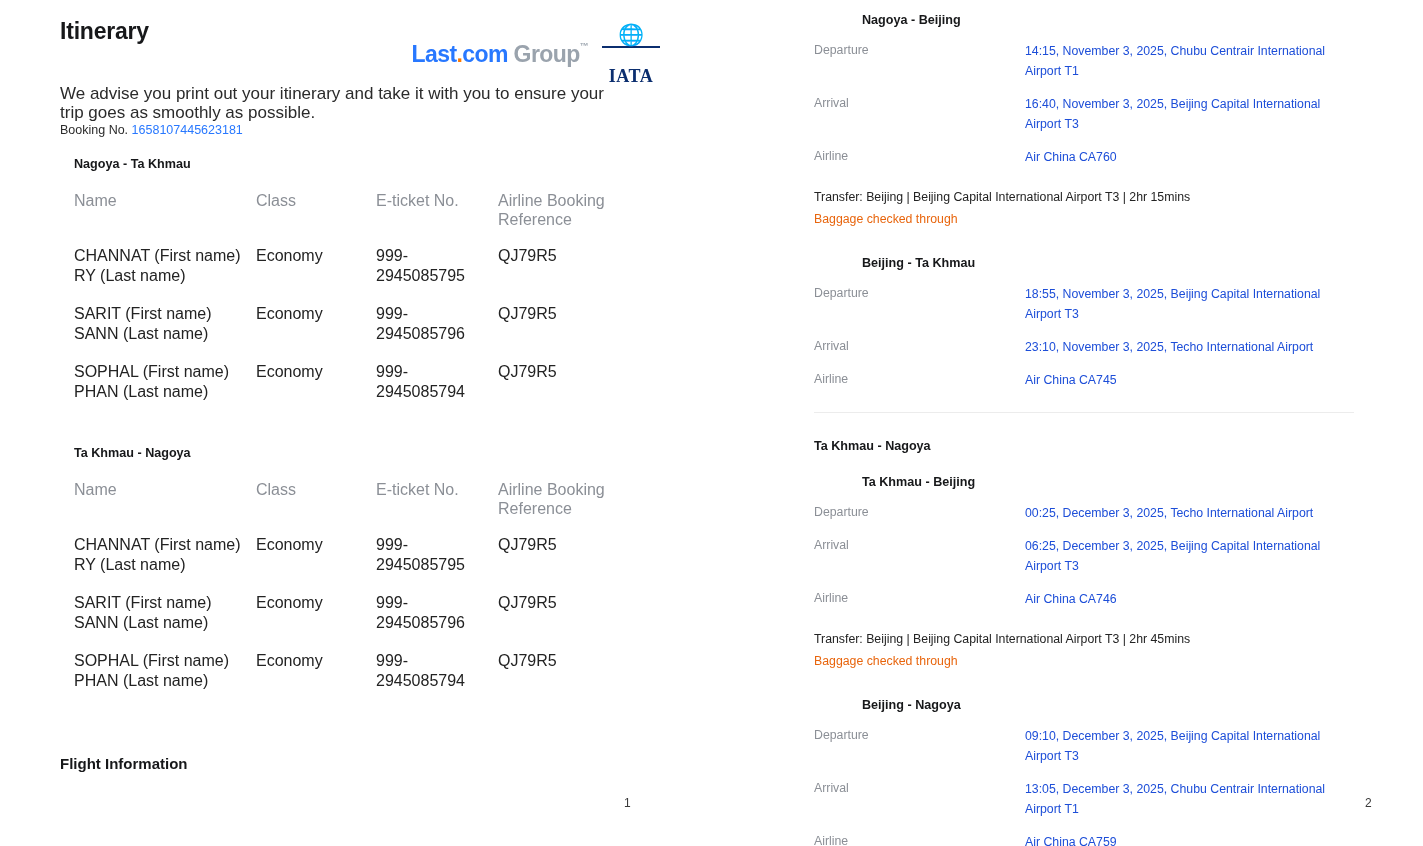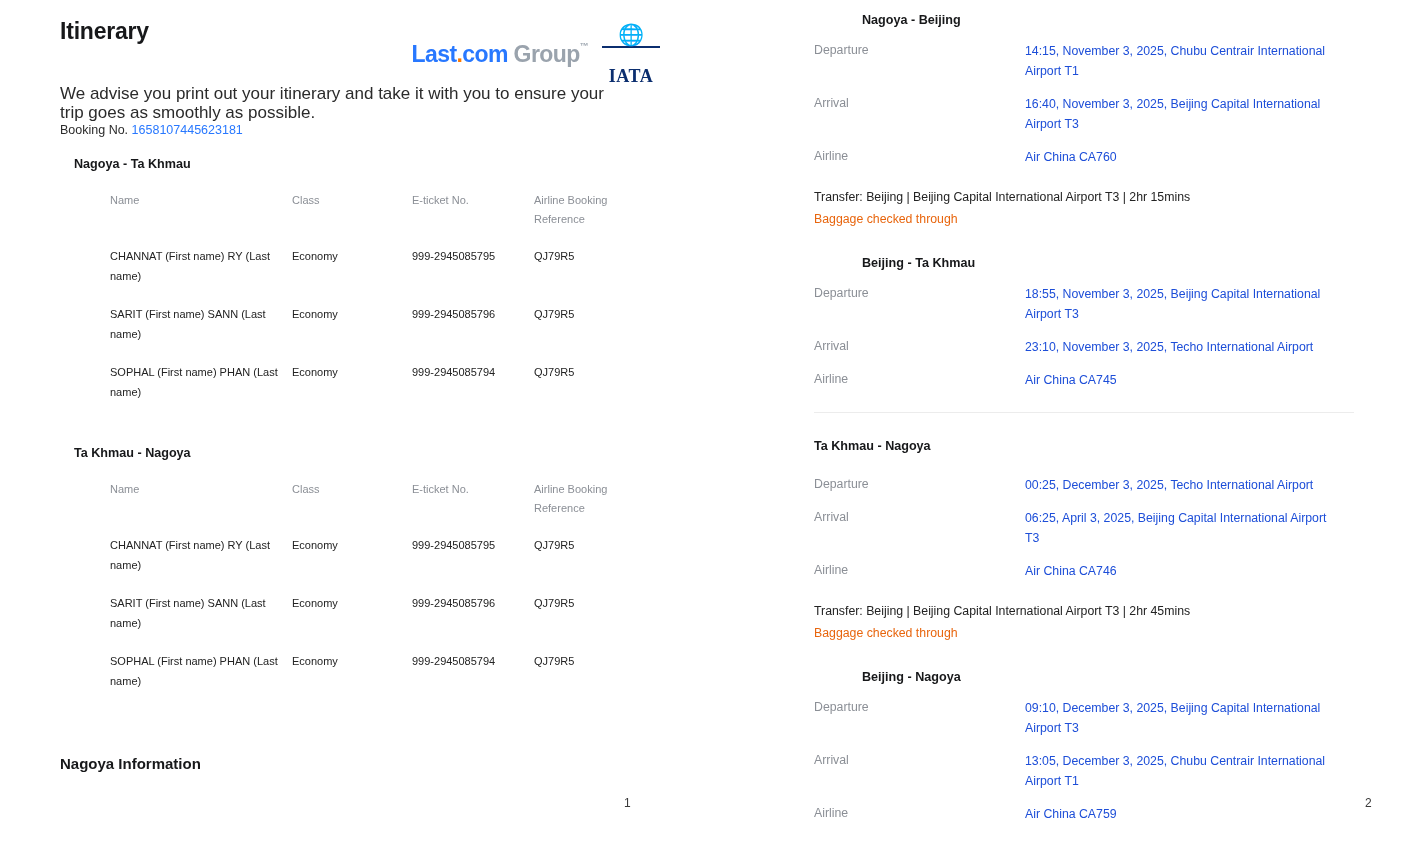--- a/index.html
+++ b/index.html
@@ -101,22 +101,21 @@
   }
   .card-title {
     font-size: 12.6px;
     font-weight: bold;
     color: #17181a;
     margin-bottom: 20px;
   }
   table.pax {
     width: 100%;
     border-collapse: collapse;
-    font-size: 11px;
-    margin-left: 36px;
+    font-size: 16px;
   }
   table.pax th {
     text-align: left;
     font-weight: normal;
     color: #8b8f96;
     padding: 0 8px 17px 0;
     vertical-align: top;
     line-height: 19px;
   }
   table.pax td {
@@ -299,21 +298,21 @@
             <tr>
               <td>SOPHAL (First name) PHAN (Last name)</td>
               <td>Economy</td>
               <td>999-2945085794</td>
               <td>QJ79R5</td>
             </tr>
           </tbody>
         </table>
       </div>
 
-      <h2 class="section flight">Nagoya Information</h2>
+      <h2 class="section flight">Flight Information</h2>
 
     </div>
     <div class="pagenum pagenum-left">1</div>
   </div>
 
   <div class="sheet sheet-right">
     <div class="p2-inner">
 
       <div class="top-pad-2"></div>
 
@@ -353,28 +352,29 @@
             <div class="val">Air China CA745</div>
           </div>
         </div>
       </div>
 
       <div class="rule"></div>
 
       <div class="group-head">Ta Khmau - Nagoya</div>
 
       <div class="seg-group">
+        <div class="seg-head">Ta Khmau - Beijing</div>
         <div class="rows">
           <div class="row">
             <div class="lab">Departure</div>
             <div class="val">00:25, December 3, 2025, Techo International Airport</div>
           </div>
           <div class="row">
             <div class="lab">Arrival</div>
-            <div class="val">06:25, April 3, 2025, Beijing Capital International Airport T3</div>
+            <div class="val">06:25, December 3, 2025, Beijing Capital International Airport T3</div>
           </div>
           <div class="row">
             <div class="lab">Airline</div>
             <div class="val">Air China CA746</div>
           </div>
         </div>
         <div class="transfer">Transfer: Beijing | Beijing Capital International Airport T3 | 2hr 45mins</div>
         <div class="baggage">Baggage checked through</div>
       </div>
 

